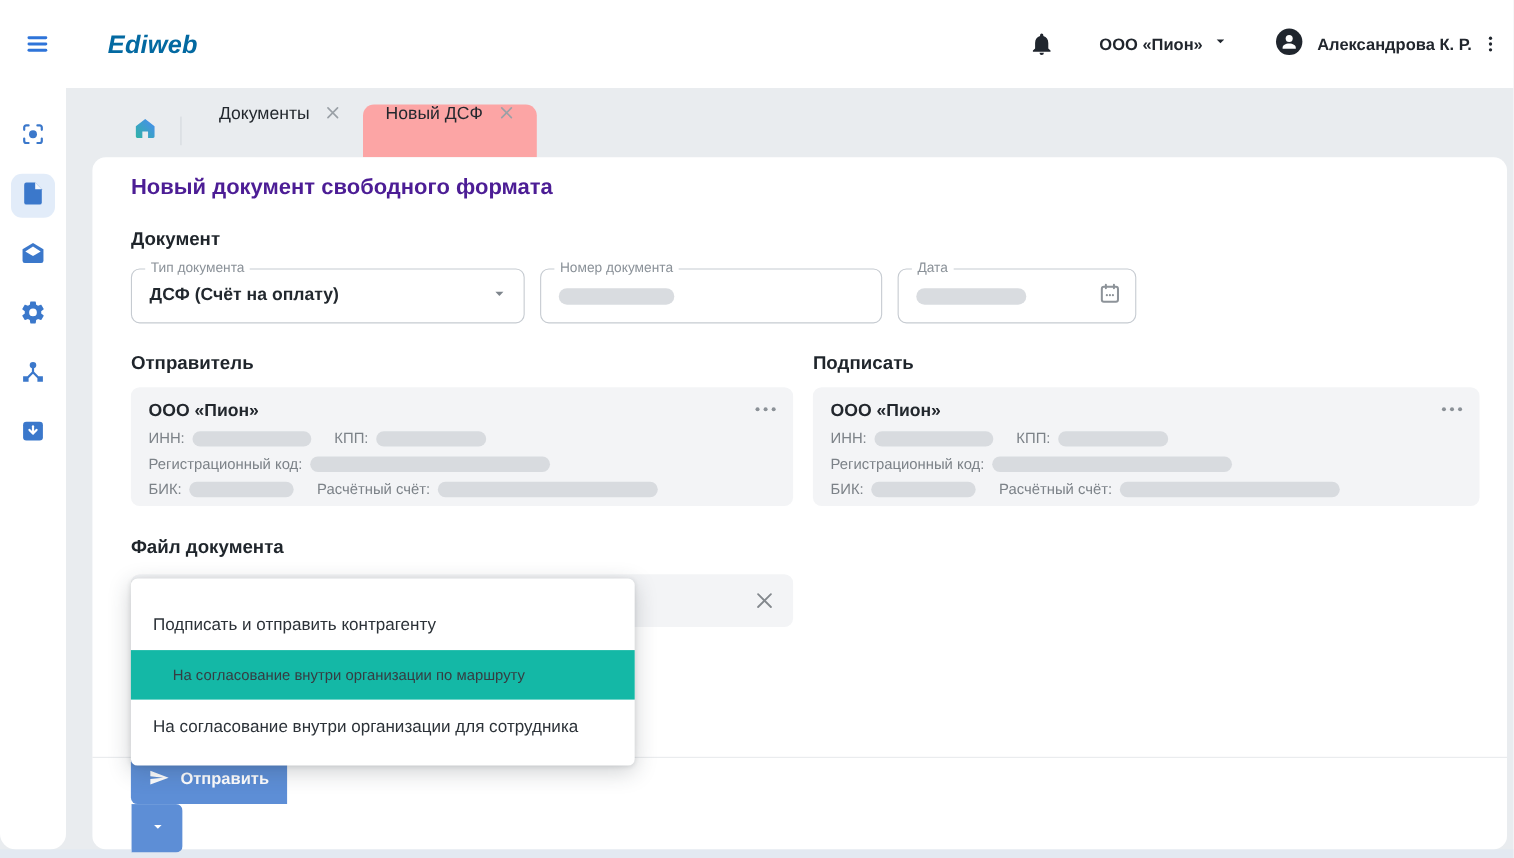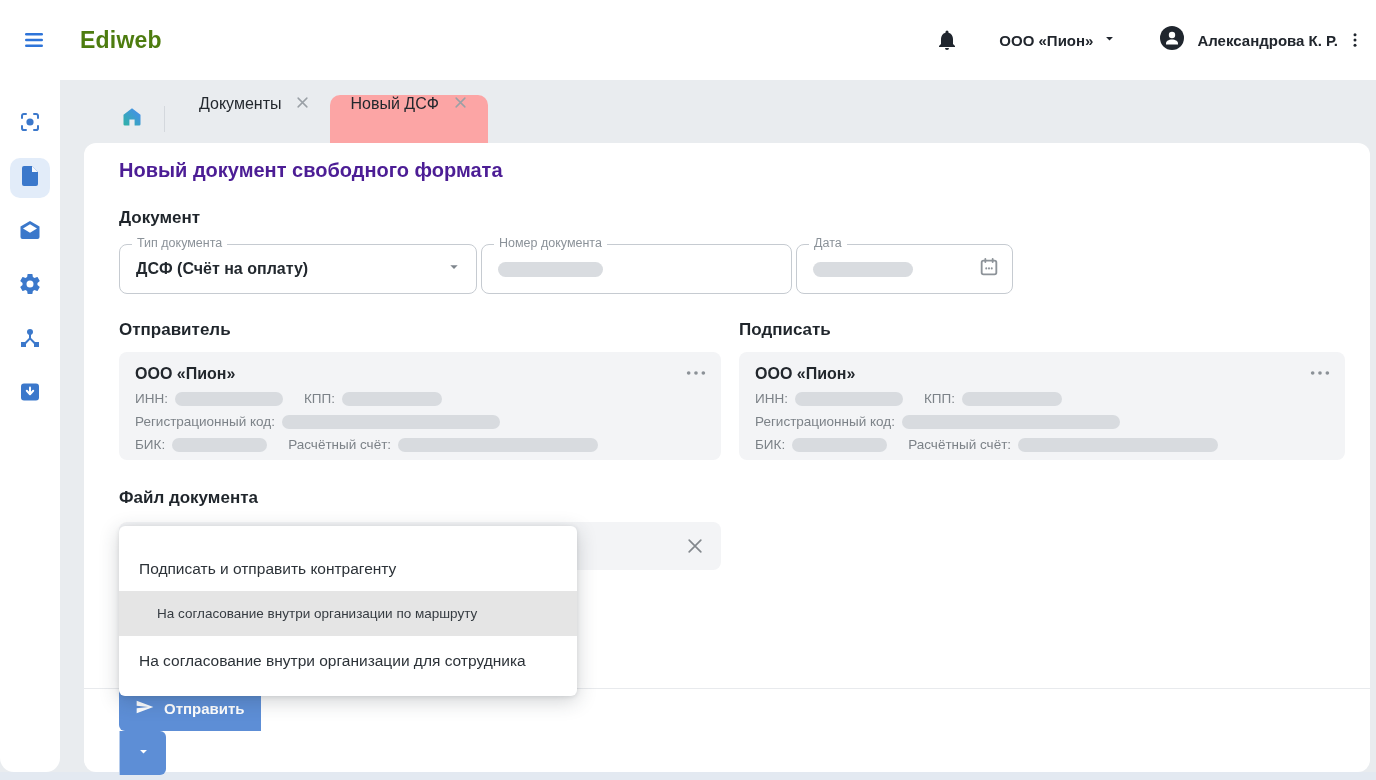--- a/index.html
+++ b/index.html
@@ -10,21 +10,21 @@
     font-family: "Liberation Sans", "DejaVu Sans", sans-serif;
     overflow: hidden;
     color: #20262e;
   }
   
   .topbar {
     position:absolute; left:0; top:0; width:1376px; height:80px;
     background:#ffffff; display:flex; align-items:center; z-index:30;
   }
   .hamburger { margin-left:22px; width:24px; height:24px; cursor:pointer; }
-  .logo { margin-left:34px; font-size:23px; font-weight:bold; letter-spacing:0.2px; color:#4d7c0f; cursor:pointer; }
+  .logo { margin-left:52px; font-size:23px; font-weight:bold; letter-spacing:0.2px; color:#0369a1; cursor:pointer;font-style:italic; }
   .topbar-right { margin-left:auto; display:flex; align-items:center; }
   .bell { width:24px; height:24px; margin-right:40px; cursor:pointer; }
   .org-selector { display:flex; align-items:center; gap:9px; cursor:pointer; margin-right:42px; }
   .org-selector .org-label { font-size:15px; font-weight:bold; color:#21262d; }
   .user-chip { display:flex; align-items:center; gap:12px; cursor:pointer; }
   .user-chip .user-label { font-size:15px; font-weight:bold; color:#21262d; }
   .kebab-v { width:18px; height:22px; margin:0 12px 0 8px; cursor:pointer; }
 
   
   .sidebar {
@@ -51,21 +51,21 @@
   .tab-close { width:15px; height:15px; cursor:pointer; }
 
   .card {
     position:absolute; top:63px; left:0; right:0; bottom:0;
     background:#ffffff; border-radius:12px; padding:0 25px 0 35px;
   }
   .page-title { margin-top:16px; font-size:20px; font-weight:bold; color:#4c1d95; }
   .section-h { font-size:17px; font-weight:bold; color:#1f252b; }
   .sec-doc { margin-top:26px; }
 
-  .fields-row { display:flex; gap:4px; margin-top:16px; }
+  .fields-row { display:flex; gap:14px; margin-top:16px; }
   .field { position:relative; height:50px; border:1px solid #c6cbd1; border-radius:8px; background:#fff; display:flex; align-items:center; }
   .field-label { position:absolute; top:-9px; left:12px; background:#fff; padding:0 5px; font-size:12.5px; color:#8b9299; white-space:nowrap; }
   .field.f-type { width:358px; padding:0 14px 0 16px; cursor:pointer; }
   .f-type .field-value { font-size:16px; font-weight:bold; color:#22282e; }
   .f-type .caret { margin-left:auto; }
   .field.f-number { width:311px; padding:0 16px; cursor:text; }
   .field.f-date { width:217px; padding:0 12px 0 16px; cursor:text; }
   .field-pill { height:15px; border-radius:8px; background:#d9dce0; }
   .f-number .field-pill { width:105px; }
   .f-date .field-pill { width:100px; }
@@ -95,21 +95,21 @@
   .chip-close { width:20px; height:20px; cursor:pointer; }
 
   .send-menu {
     position:absolute; top:4px; left:0; width:458px; z-index:40;
     background:#ffffff; border-radius:6px;
     box-shadow:0 5px 20px rgba(40,50,60,0.22), 0 1px 4px rgba(40,50,60,0.12);
     padding:20px 0 10px 0;
   }
   .menu-item { display:flex; align-items:center; cursor:pointer; color:#2c3238; }
   .mi-0 { height:45px; padding-left:20px; font-size:15.5px; }
-  .mi-1 { height:45px; padding-left:38px; font-size:13.5px; background:#e5e5e5; color:#363c42; }
+  .mi-1 { height:45px; padding-left:38px; font-size:13.5px; background:#14b8a6; color:#363c42; }
   .mi-2 { height:50px; padding-left:20px; font-size:15.5px; }
 
   .card-footer {
     position:absolute; left:0; right:0; bottom:0; height:84px;
     border-top:1px solid #e8eaed; display:flex; align-items:center; padding-left:35px;
   }
   .split-btn { display:flex;flex-direction:column; }
   .btn-main {
     display:flex; align-items:center; gap:9px; height:44px; padding:0 16px;
     background:#5d8ed6; color:#ffffff; font-size:15px; font-weight:bold;

